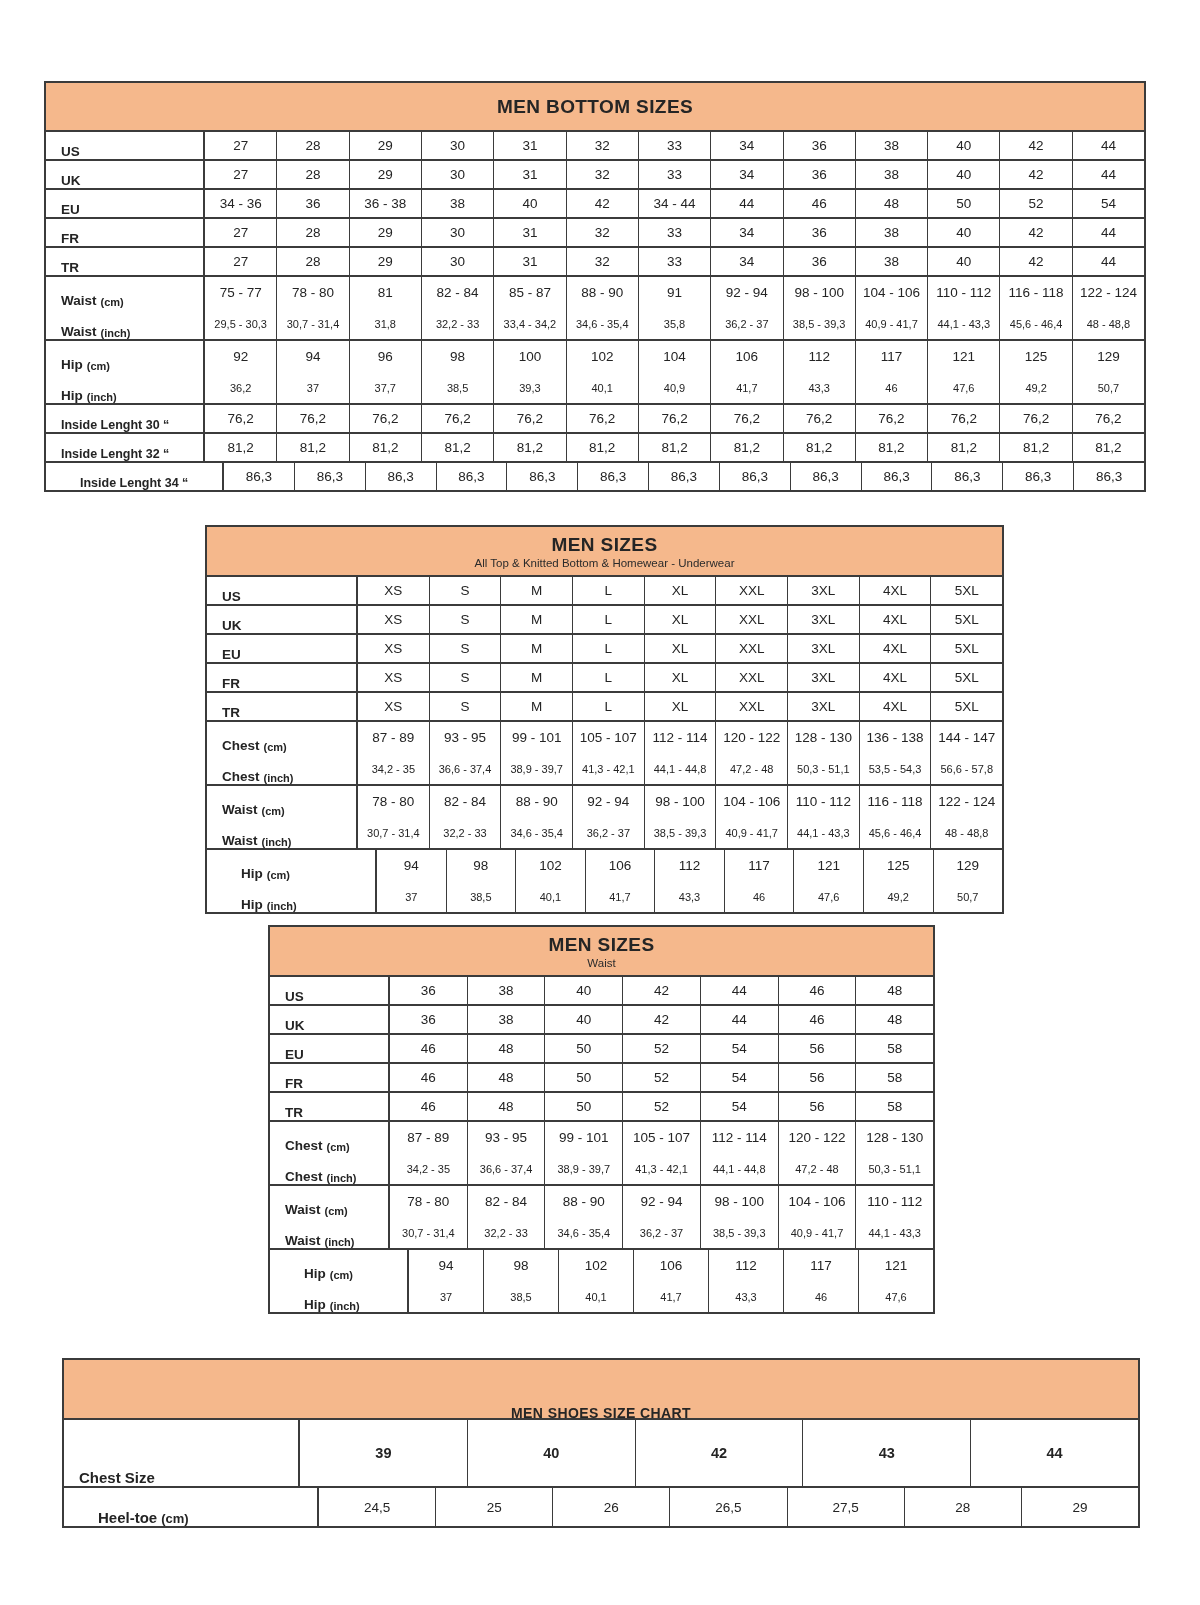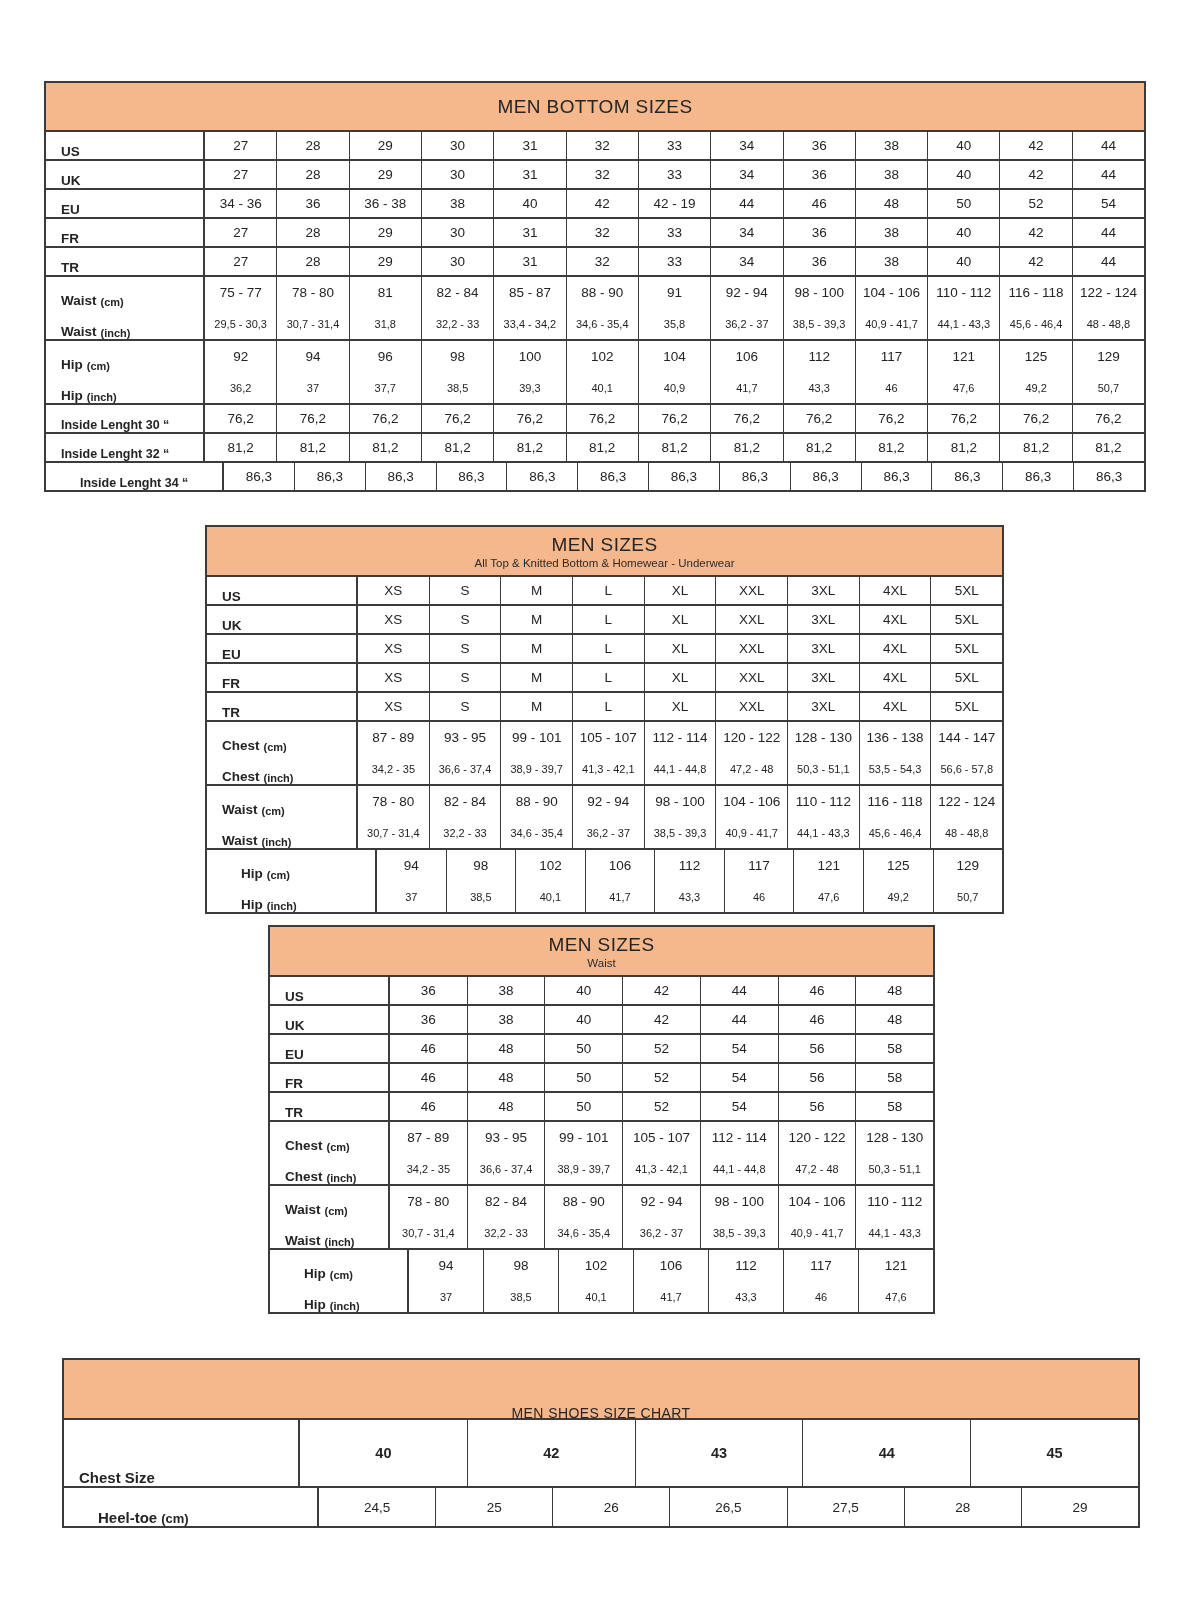--- a/index.html
+++ b/index.html
@@ -23,21 +23,21 @@
     background:#f5b88c;
     border-bottom:2px solid #3b3b3b;
     display:flex; flex-direction:column; align-items:center; justify-content:center;
     text-align:center;
   }
   .t-men-bottom-sizes .tbl-header { height:49px; }
   .t-men-sizes-top .tbl-header,
   .t-men-sizes-blazer .tbl-header { height:50px; }
   .t-men-shoes .tbl-header        { height:60px; }
 
-  .tbl-title { font-weight:normal; font-size:19px; letter-spacing:.4px; color:#252525; }
+  .tbl-title { font-weight:bold; font-size:19px; letter-spacing:.4px; color:#252525; }
   .t-men-shoes .tbl-title { font-size:14px;margin-top:48px; }
   .tbl-subtitle { font-weight:normal; font-size:11.5px; margin-top:1px; color:#2b2b2b; }
 
   .sec { border-bottom:2px solid #3b3b3b; }
   .sec:last-child { border-bottom:none;padding-left:19px; }
 
   .row { display:flex; align-items:stretch; }
   .row-size   { height:27px; }
   .row-cm     { height:31px; }
   .row-inch   { height:31px; }
@@ -119,21 +119,21 @@
         <div class="row row-size">
           <div class="cell-label">
             <span>EU</span>
           </div>
           <div class="cell-val">34 - 36</div>
           <div class="cell-val">36</div>
           <div class="cell-val">36 - 38</div>
           <div class="cell-val">38</div>
           <div class="cell-val">40</div>
           <div class="cell-val">42</div>
-          <div class="cell-val">42 - 19</div>
+          <div class="cell-val">34 - 44</div>
           <div class="cell-val">44</div>
           <div class="cell-val">46</div>
           <div class="cell-val">48</div>
           <div class="cell-val">50</div>
           <div class="cell-val">52</div>
           <div class="cell-val">54</div>
         </div>
       </div>
       <div class="sec">
         <div class="row row-size">
@@ -660,25 +660,25 @@
     </div>
   <div class="sz-table t-men-shoes">
       <div class="tbl-header">
         <div class="tbl-title">MEN SHOES SIZE CHART</div>
       </div>
       <div class="sec">
         <div class="row row-shoe">
           <div class="cell-label">
             <span>Chest Size</span>
           </div>
+          <div class="cell-val">39</div>
           <div class="cell-val">40</div>
           <div class="cell-val">42</div>
           <div class="cell-val">43</div>
           <div class="cell-val">44</div>
-          <div class="cell-val">45</div>
         </div>
       </div>
       <div class="sec">
         <div class="row row-heel">
           <div class="cell-label">
             <span>Heel-toe</span>
             <span class="unit">(cm)</span>
           </div>
           <div class="cell-val">24,5</div>
           <div class="cell-val">25</div>

